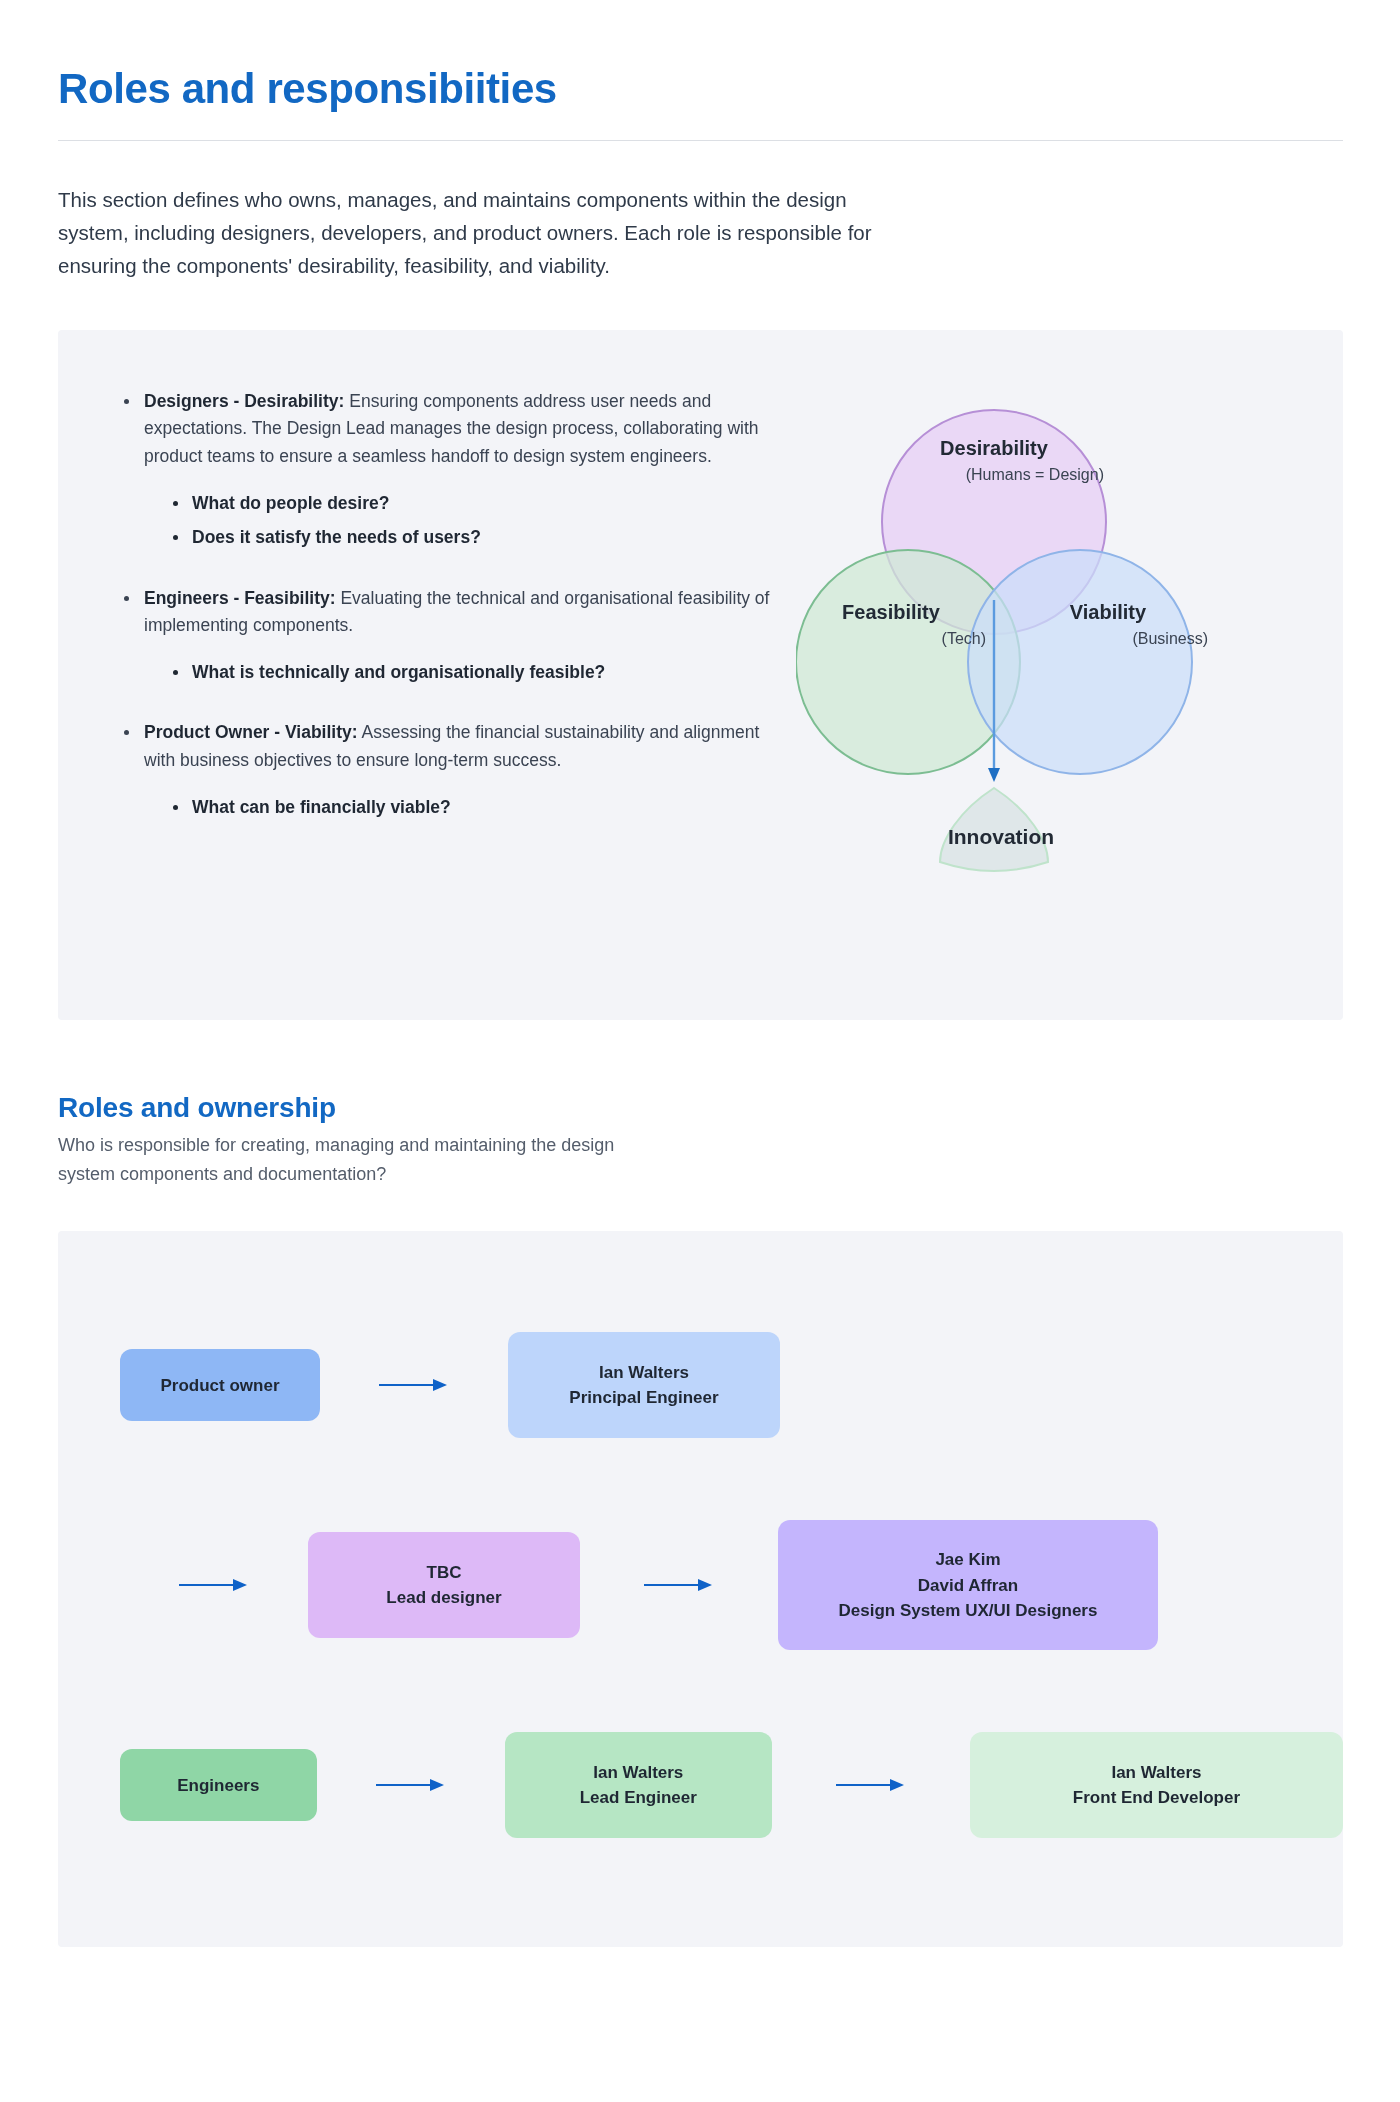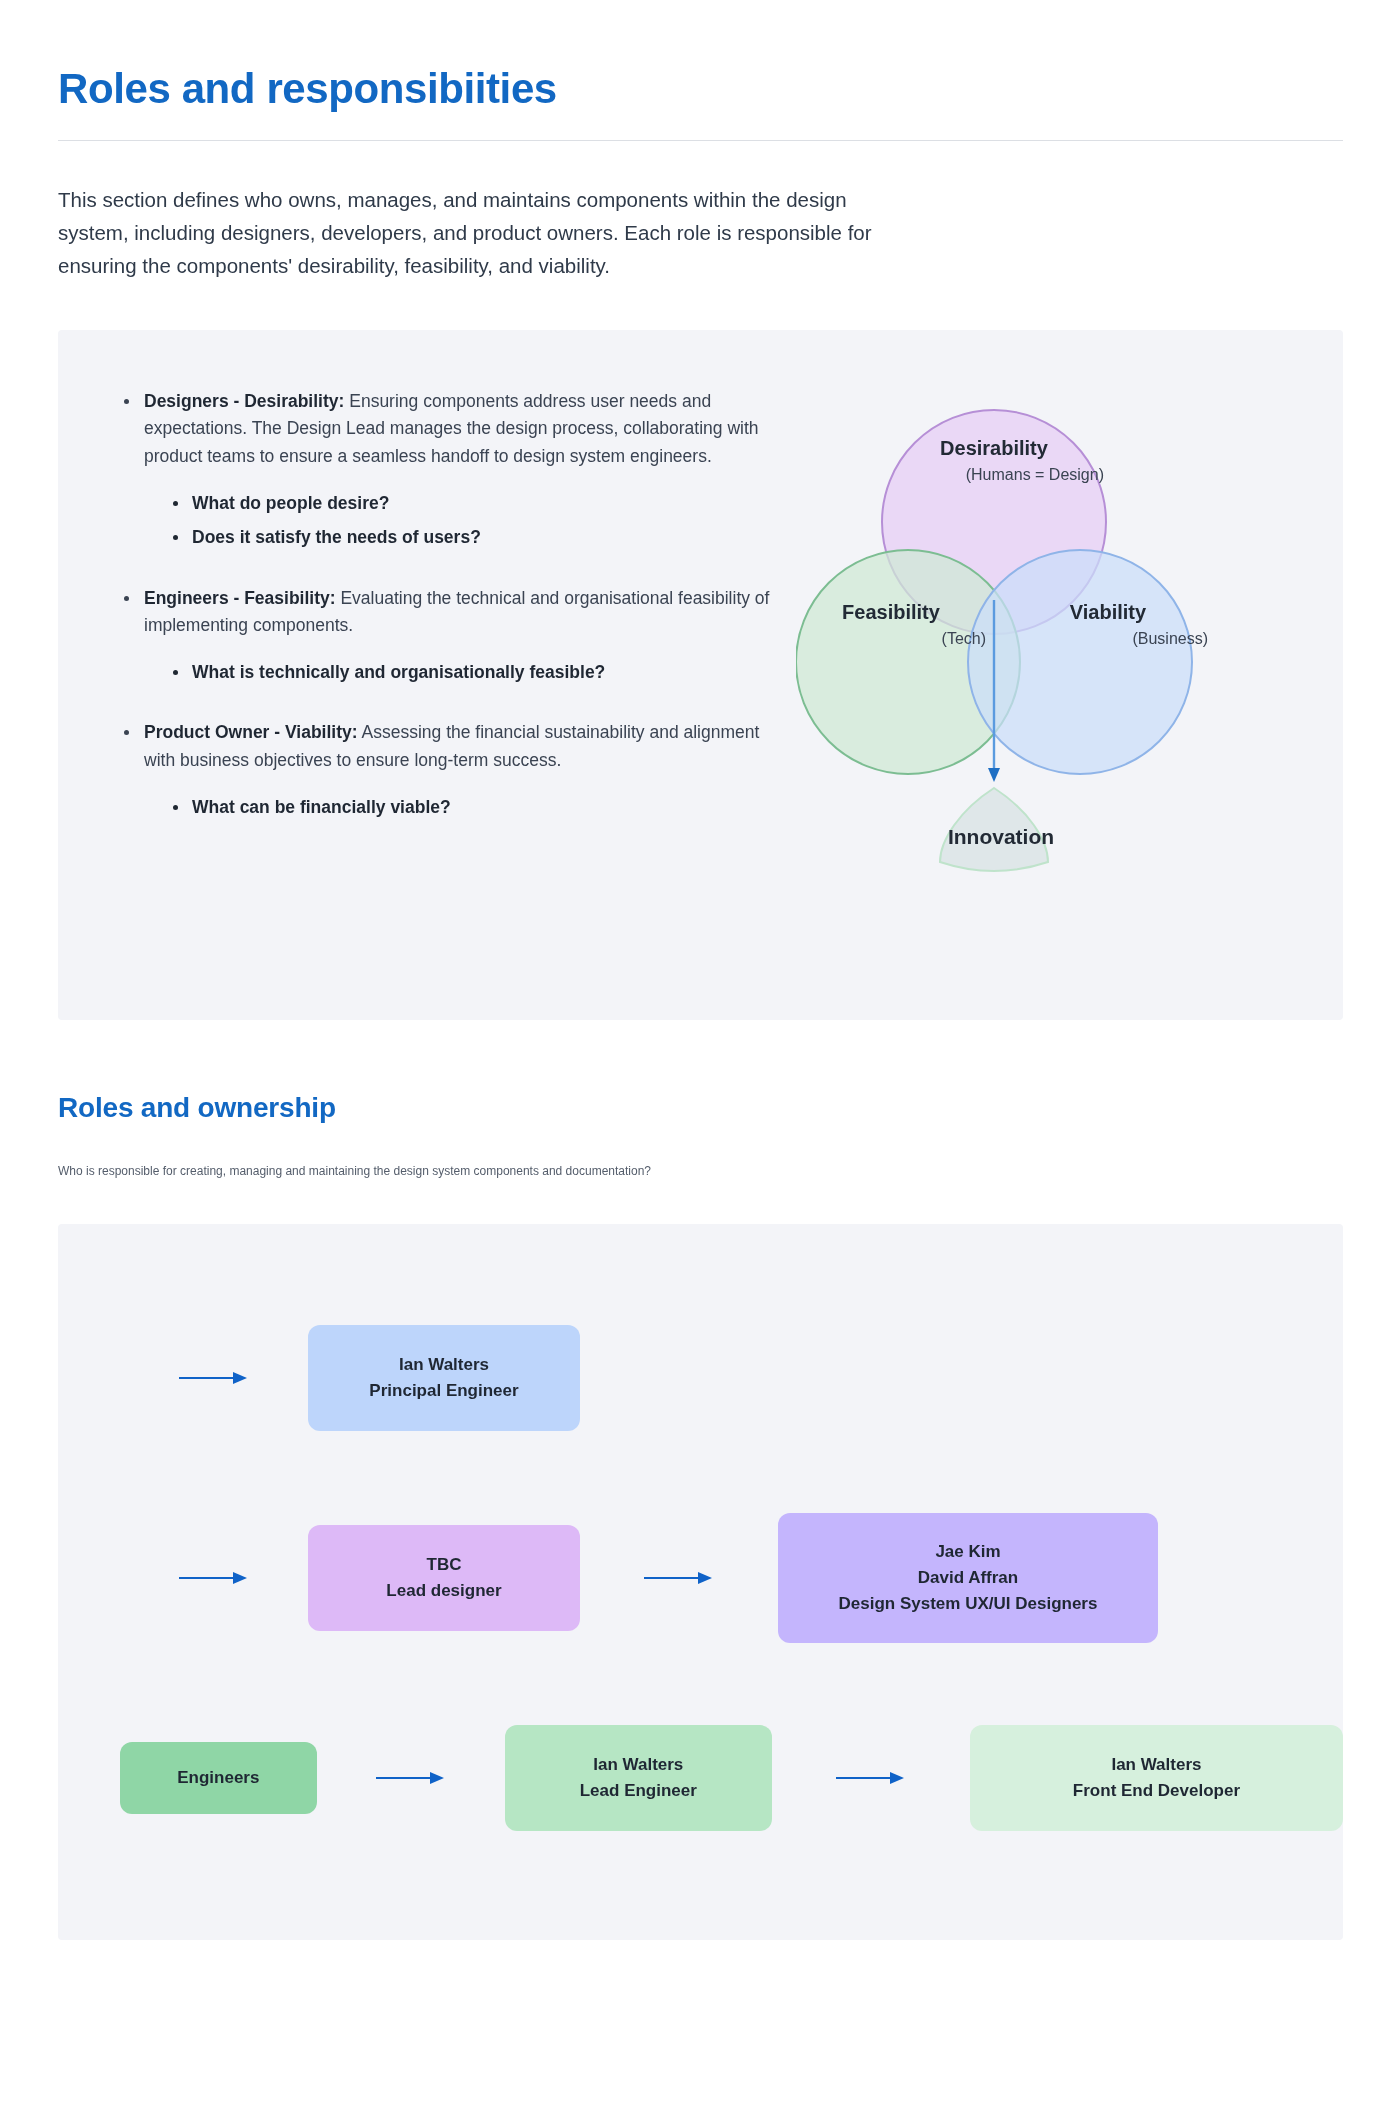--- a/index.html
+++ b/index.html
@@ -161,22 +161,22 @@
 
   
   .section-title {
     margin-top: 72px;
     font-size: 28px;
     font-weight: 700;
     color: #1268c3;
     letter-spacing: -0.2px;
   }
   .section-sub {
-    margin-top: 38px;
-    font-size: 12px;
+    margin-top: 7px;
+    font-size: 18px;
     line-height: 1.62;
     color: #545d6b;
     max-width: 600px;
   }
 
   
   .flow-panel {
     margin-top: 42px;
     background: #f3f4f8;
     border-radius: 4px;
@@ -296,20 +296,23 @@
         </div>
       </div>
     </div>
 
     <h2 class="section-title">Roles and ownership</h2>
     <p class="section-sub">Who is responsible for creating, managing and maintaining the design system components and documentation?</p>
 
     <div class="flow-panel">
 
       <div class="flow-row">
+        <div class="node node-role" style="background:#8eb7f5;">
+          <span class="ln">Product owner</span>
+        </div>
         <div class="gap-a"></div>
         <div class="arrow">
           <svg width="70" height="16" viewBox="0 0 70 16">
               <line x1="0" y1="8" x2="56" y2="8" stroke="#0f62c8" stroke-width="2.2"></line>
               <polygon points="68,8 54,2 54,14" fill="#0f62c8"></polygon>
             </svg>
         </div>
         <div class="gap-a"></div>
         <div class="node node-mid" style="background:#bdd5fb;">
           <span class="ln">Ian Walters</span>

